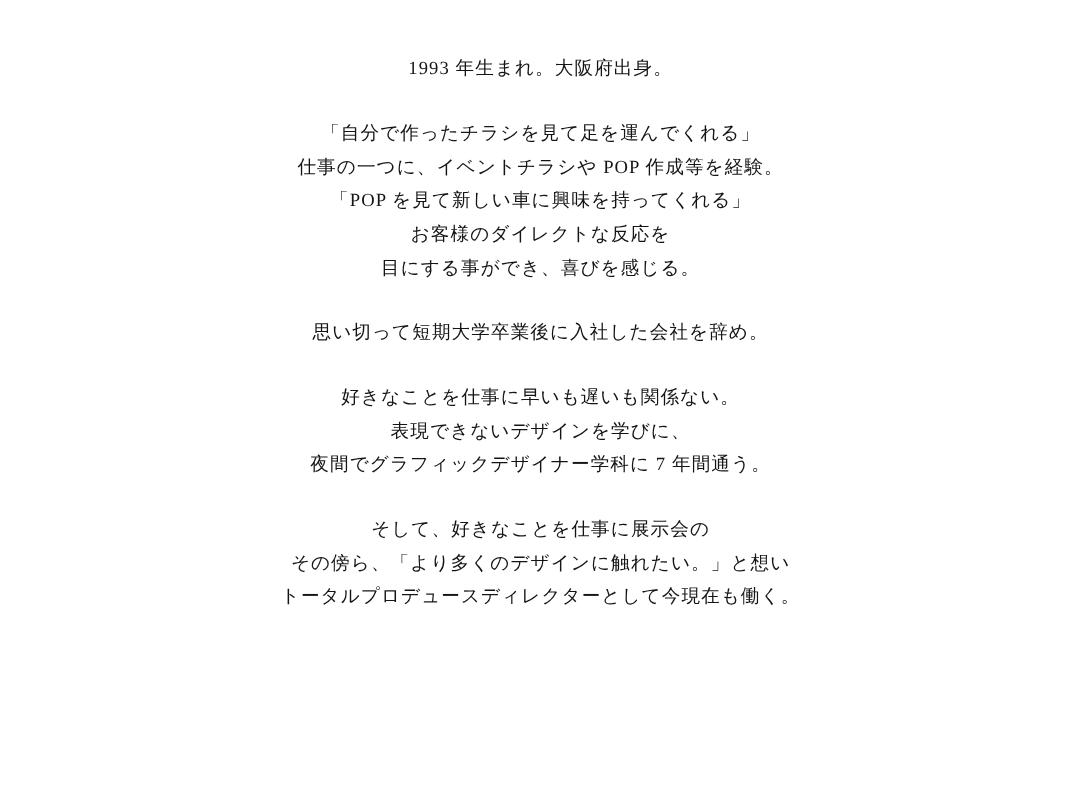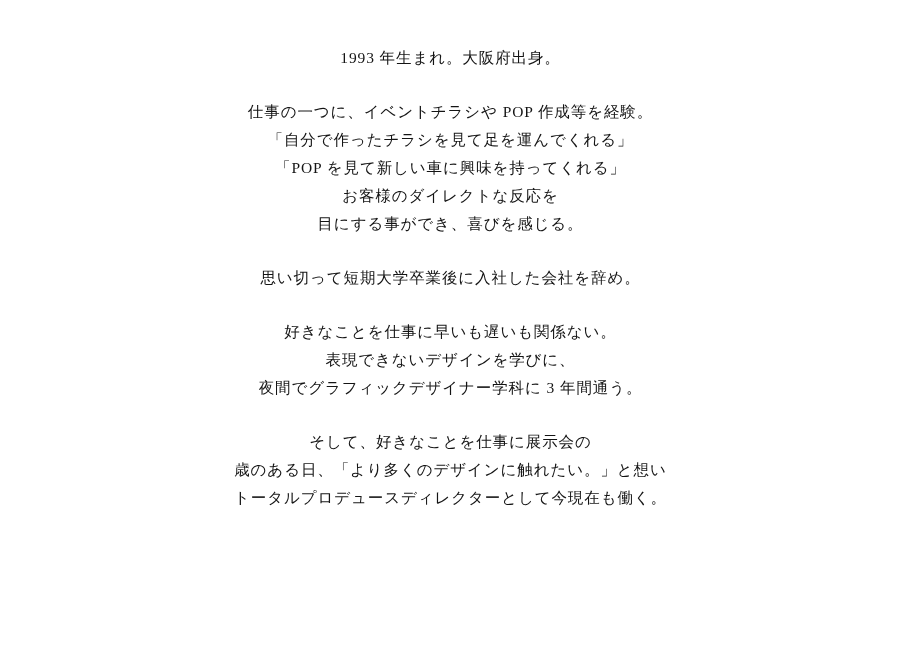--- a/index.html
+++ b/index.html
@@ -48,37 +48,37 @@
 
 <div class="page">
   <div class="profile-body">
 
     <div class="para">
       <span class="line">1993 年生まれ。大阪府出身。</span>
     </div>
 
 
     <div class="para">
+      <span class="line">「自分で作ったチラシを見て足を運んでくれる」</span>
       <span class="line">仕事の一つに、イベントチラシや POP 作成等を経験。</span>
-      <span class="line">「自分で作ったチラシを見て足を運んでくれる」</span>
       <span class="line">「POP を見て新しい車に興味を持ってくれる」</span>
       <span class="line">お客様のダイレクトな反応を</span>
       <span class="line">目にする事ができ、喜びを感じる。</span>
     </div>
 
     <div class="para">
       <span class="line">思い切って短期大学卒業後に入社した会社を辞め。</span>
     </div>
 
     <div class="para">
       <span class="line">好きなことを仕事に早いも遅いも関係ない。</span>
       <span class="line">表現できないデザインを学びに、</span>
-      <span class="line">夜間でグラフィックデザイナー学科に 3 年間通う。</span>
+      <span class="line">夜間でグラフィックデザイナー学科に 7 年間通う。</span>
     </div>
 
     <div class="para">
       <span class="line">そして、好きなことを仕事に展示会の</span>
-      <span class="line">歳のある日、「より多くのデザインに触れたい。」と想い</span>
+      <span class="line">その傍ら、「より多くのデザインに触れたい。」と想い</span>
       <span class="line">トータルプロデュースディレクターとして今現在も働く。</span>
     </div>
 
   </div>
 </div>
 
 </body></html>

